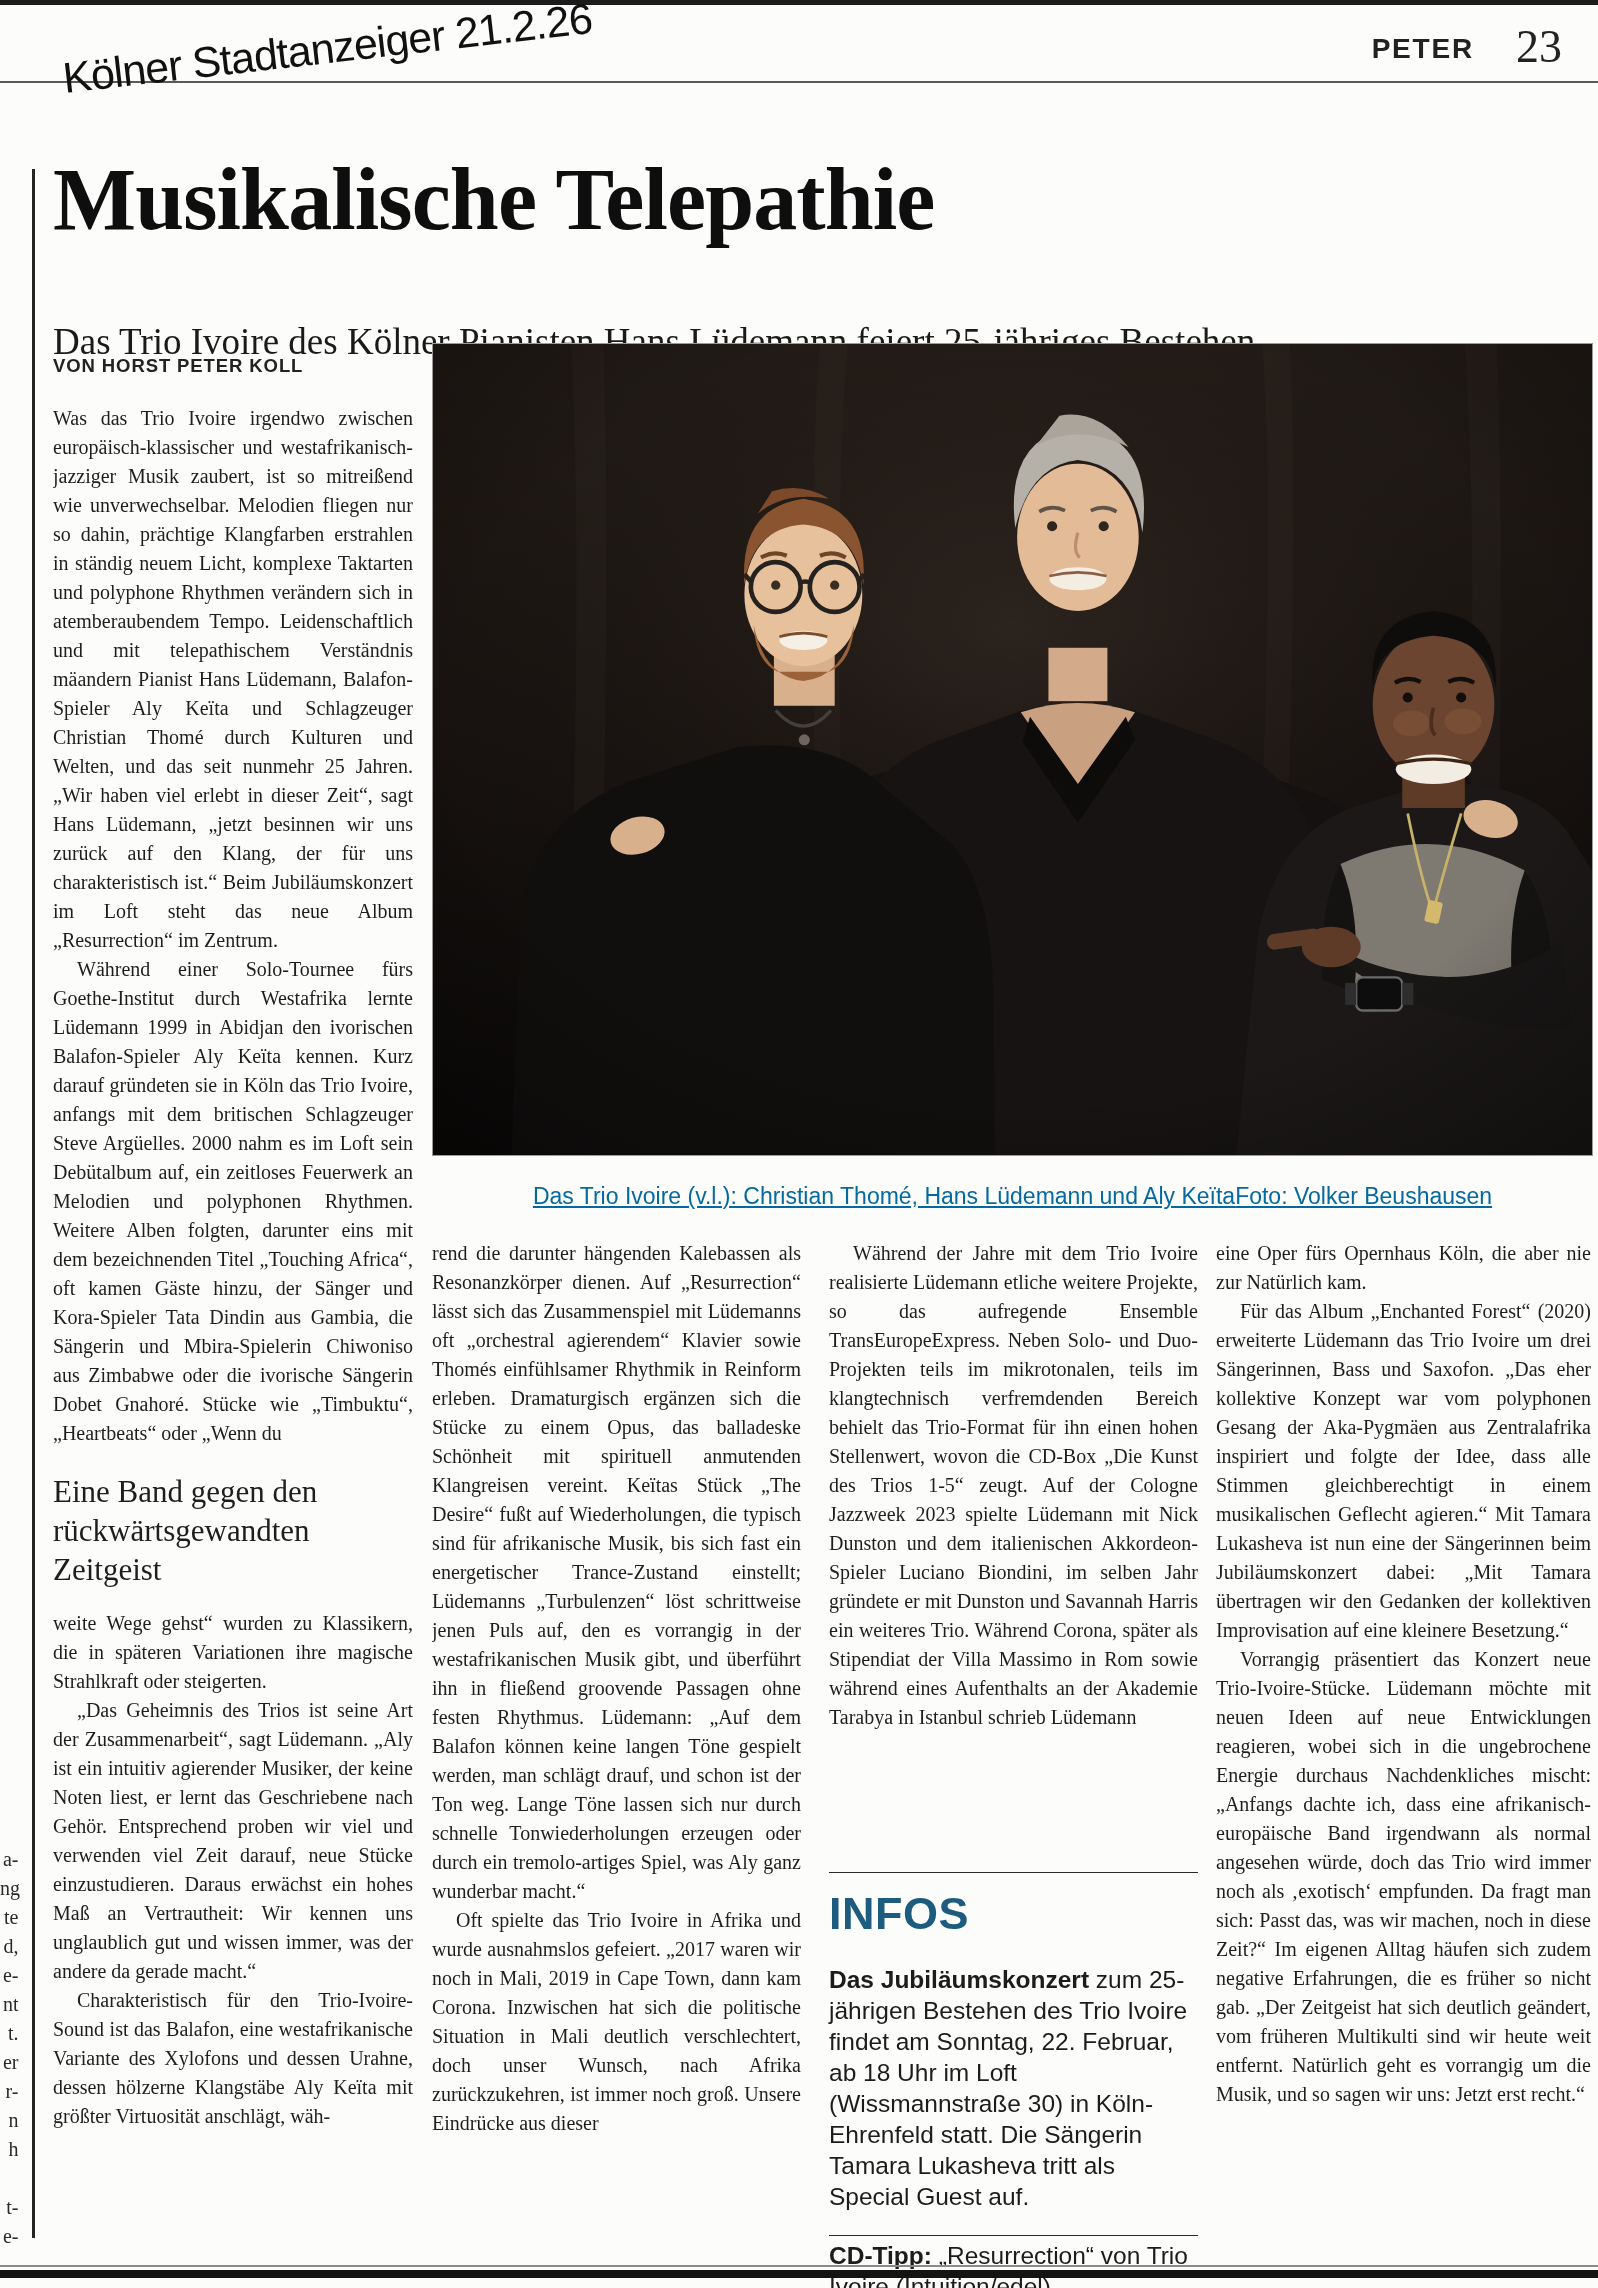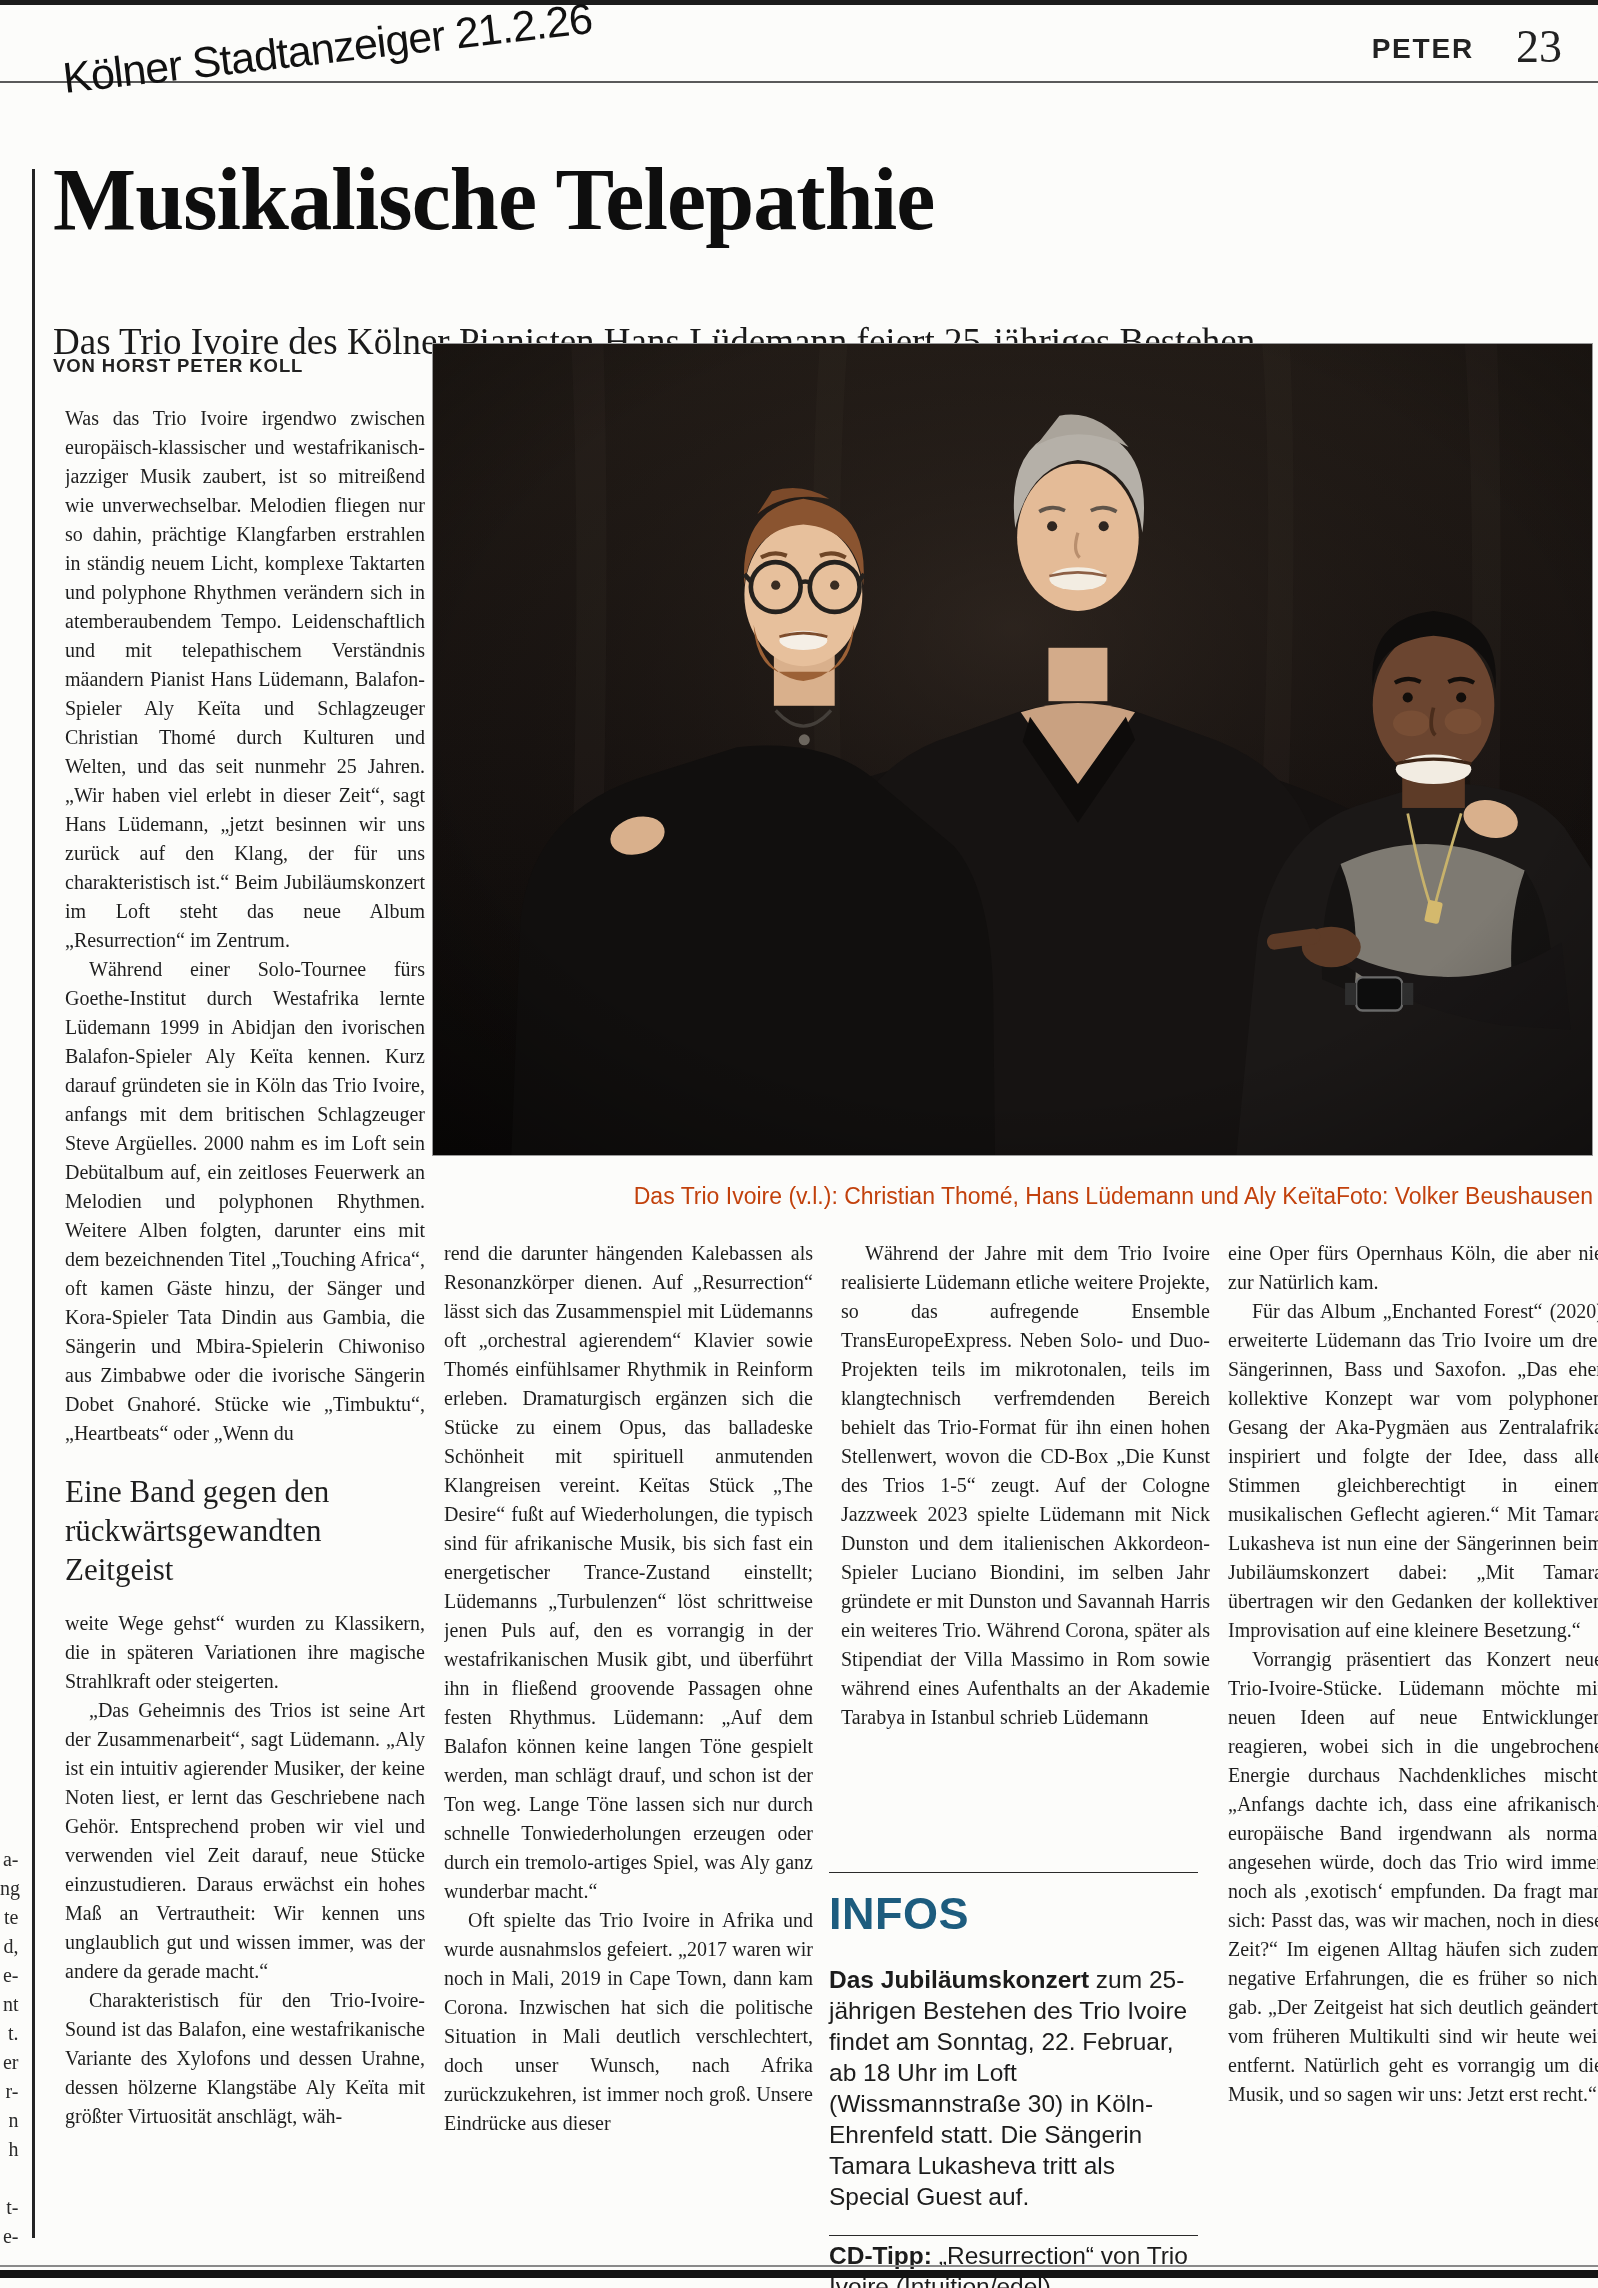--- a/index.html
+++ b/index.html
@@ -17,37 +17,37 @@
                 white-space:nowrap; letter-spacing:-0.9px; }
 
   .vrule      { position:absolute; left:32px; top:169px; width:2.8px; height:2069px; background:#242424; }
 
   .headline   { position:absolute; left:53px; top:155px; width:1200px; font-size:88px; font-weight:bold;
                 letter-spacing:-0.9px; line-height:1.02; color:#0e0e0e; }
   .subheadline{ position:absolute; left:53px; top:277px; width:1384px; font-size:37px; color:#1a1a1a;margin-top:43px; }
   .byline     { position:absolute; left:53px; top:355px; font-family:"Liberation Sans",sans-serif;
                 font-weight:bold; font-size:18.5px; letter-spacing:0.9px; color:#222; }
 
-  .body-col   { position:absolute; overflow:hidden; text-align:justify; hyphens:auto;margin-left:12px; -webkit-hyphens:auto; }
+  .body-col   { position:absolute; overflow:hidden; text-align:justify; hyphens:auto; -webkit-hyphens:auto; }
   .body-col p { font-size:20px; line-height:29px; }
   #col1 p     { font-size:20px; line-height:29px; }
   .body-col p.indent { text-indent:24px; }
   .crosshead  { font-size:31px; font-weight:normal; line-height:39px; margin:24px 0 20px; text-align:left; }
 
   #col1 { left:53px;   top:404px;  width:360px; height:1831px; }
   #col2 { left:432px;  top:1239px; width:369px; height:1023px; }
   #col3 { left:829px;  top:1239px; width:369px; height:628px;  }
   #col4 { left:1216px; top:1239px; width:375px; height:1026px; }
 
   .photo-wrap { position:absolute; left:432px; top:343px; width:1161px; height:813px;
                 border:0.9px solid #9a9a9a; background:#0d0b0a; }
   .photo-wrap svg { display:block; width:100%; height:100%; }
   .caption-row{ position:absolute; left:432px; top:1183px; width:1161px; display:flex;
-                justify-content:flex-end; font-family:"Liberation Sans",sans-serif;
-                font-size:23px; color:#c2410c; }
+                justify-content:center; font-family:"Liberation Sans",sans-serif;
+                font-size:23px; color:#0369a1;text-decoration:underline; }
 
   .infos { position:absolute; left:829px; top:1872px; width:369px; height:364px;
            border-top:1.8px solid #2a2a2a; border-bottom:1.8px solid #2a2a2a;
            font-family:"Liberation Sans",sans-serif; padding-top:14.8px; }
   .infos-title { font-size:45px; font-weight:bold; color:#1d5c7e; letter-spacing:0.5px; margin-bottom:24px; }
   .infos p { font-size:24.5px; line-height:31px; color:#1c1c1c; margin-bottom:28px; }
   .infos .lead { font-weight:bold; }
 
   .edge-col { position:absolute; left:0; top:1845px; width:18.5px; text-align:right;
               font-size:20px; line-height:29px; white-space:pre-line; color:#2a2a2a; }

